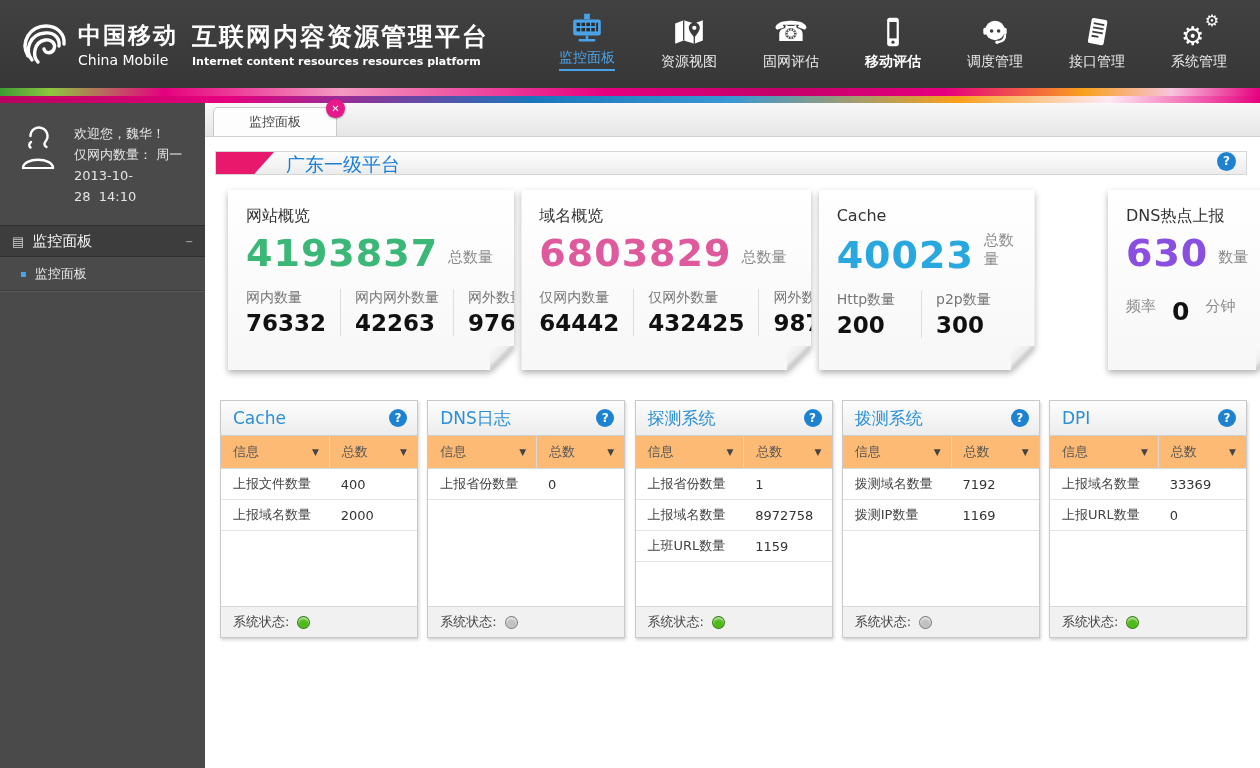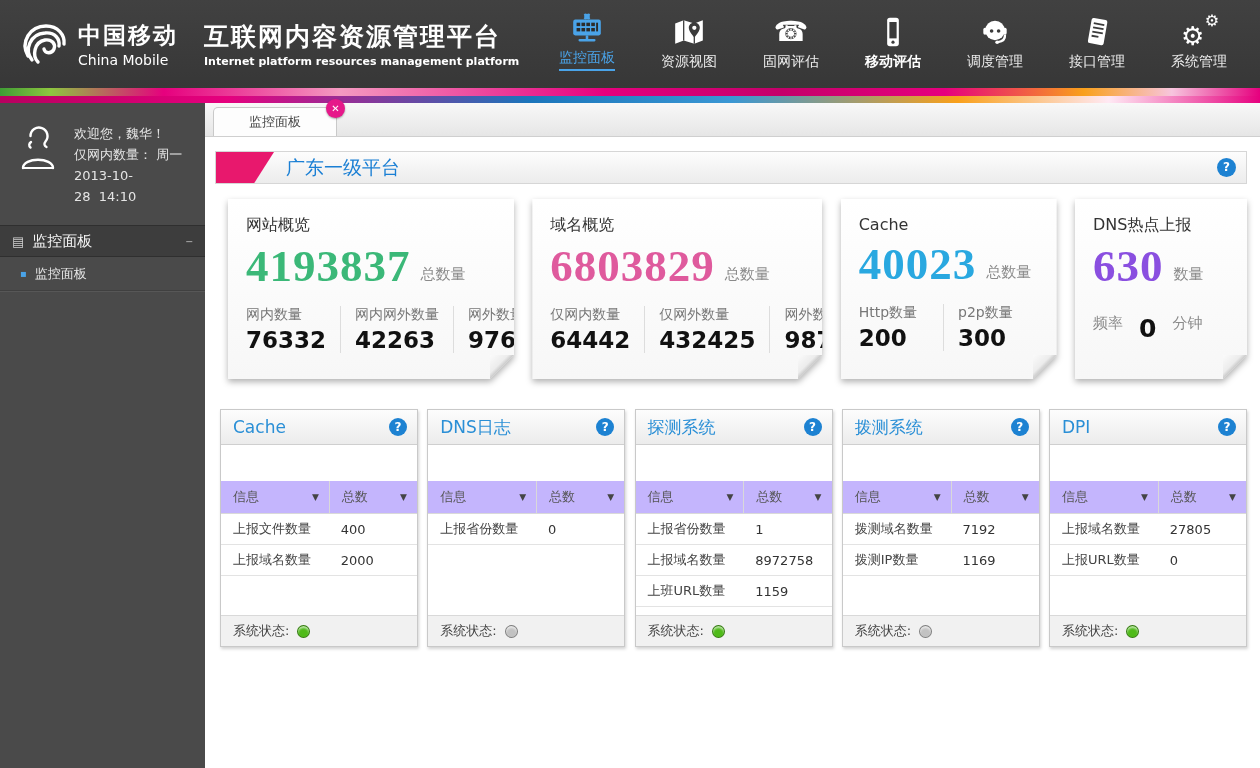--- a/index.html
+++ b/index.html
@@ -1,21 +1,21 @@
 <!DOCTYPE html>
 <html><head>
 <meta charset="utf-8">
 <style>
   * { margin:0; padding:0; box-sizing:border-box; }
   html,body { width:1260px; height:768px; overflow:hidden;
     font-family:"DejaVu Sans","Liberation Sans",sans-serif; background:#fff; }
 
   
   .topbar { height:88px; background:linear-gradient(#414141,#373737);
-    display:flex; align-items:center; padding:0 30px 0 18px;gap:12px; }
+    display:flex; align-items:center; padding:0 30px 0 18px; }
   .logo-wrap { display:flex; align-items:center; }
   .logo-sym { width:52px; height:52px; margin-right:8px; }
   .logo-txt .zh { color:#fff; font-size:23px; font-weight:bold; letter-spacing:2px; }
   .logo-txt .en { color:#fff; font-size:14px; margin-top:1px; }
   .plat { margin-left:14px; }
   .plat .zh { color:#fff; font-size:25px; font-weight:bold; letter-spacing:2px; }
   .plat .en { color:#fff; font-size:11px; font-weight:bold; margin-top:2px; }
   .nav { margin-left:auto; display:flex; gap:40px; align-items:flex-end; padding-bottom:6px; }
   .nav-item { display:flex; flex-direction:column; align-items:center; cursor:pointer; min-width:62px; }
   .nav-ico { height:34px; display:flex; align-items:center; justify-content:center; color:#fff; }
@@ -55,59 +55,59 @@
     display:flex; align-items:flex-end; padding-left:8px; flex:none; }
   .tab { position:relative; width:124px; height:29px; background:#fdfdfd; border:1px solid #c9c9c9; border-bottom:none;
     border-radius:5px 5px 0 0; text-align:center; line-height:28px; font-size:13px; color:#444; cursor:pointer; }
   .tab-close { position:absolute; top:-9px; right:-9px; width:19px; height:19px; border-radius:50%;
     background:#e6188a; color:#fff; font-size:10px; font-weight:bold; line-height:19px; text-align:center;
     box-shadow:0 1px 2px rgba(0,0,0,.35); cursor:pointer; }
 
   .content { flex:1; padding:14px 13px 0 10px; }
 
   
-  .section-header { height:33px; background:linear-gradient(#fdfdfd,#ececec); border:1px solid #d6d6d6;
-    display:flex; align-items:center; position:relative; }
+  .section-header { height:24px; background:linear-gradient(#fdfdfd,#ececec); border:1px solid #d6d6d6;
+    display:flex; position:relative; }
   .flag { width:58px; height:100%; background:#e8186d; clip-path:polygon(0 0,100% 0,66% 100%,0 100%); flex:none; }
   .section-title { color:#1a7fd4; font-size:19px; margin-left:12px; }
   .help { width:19px; height:19px; border-radius:50%; background:#1d82d2; color:#fff; font-size:12px; font-weight:bold;
     text-align:center; line-height:19px; cursor:pointer; flex:none; }
   .section-header .help { margin-left:auto; margin-right:10px; }
 
   
   .cards { display:flex; justify-content:space-between; margin:15px 0 0 13px; height:184px; }
   .cardwrap { filter:drop-shadow(0 3px 3px rgba(0,0,0,.30)); }
   .card { position:relative; height:180px; background:linear-gradient(#fff, #f7f7f7); padding:16px 18px;
     clip-path:polygon(0 0,100% 0,100% calc(100% - 24px),calc(100% - 24px) 100%,0 100%); }
   .card .curl { position:absolute; right:0; bottom:0; width:24px; height:24px;
     background:linear-gradient(315deg, rgba(0,0,0,0) 0 48%, #c9c9c9 50%, #ececec 62%, #fbfbfb 100%); }
-  .c1 { width:286px; } .c2 { width:290px; } .c3 { width:216px; } .c4 { width:172px; }
+  .c1 { width:286px; } .c2 { width:290px; } .c3 { width:216px; } .c4 { width:172px;margin-left:33px; }
   .card-title { font-size:16px; color:#333; }
   .big-row { display:flex; align-items:flex-end; margin-top:6px; }
-  .big-val { font-size:45px; font-weight:bold; line-height:1.1; letter-spacing:1px;font-family:Liberation Serif, serif; }
+  .big-val { font-size:38px; font-weight:bold; line-height:1.1; letter-spacing:1px; }
   .big-label { font-size:15px; color:#8a8a8a; margin:0 0 8px 10px; }
   .stats { display:flex; margin-top:14px; }
   .stat { padding-right:14px; }
   .stat + .stat { border-left:1px solid #ddd; padding-left:14px; }
   .stat-label { font-size:14px; color:#777; white-space:nowrap; }
   .stat-val { font-size:23px; font-weight:bold; color:#111; margin-top:3px; }
   .c3 .stat { padding-right:26px; }
   .freq-row { display:flex; align-items:flex-start; margin-top:22px; }
   .freq-label, .freq-unit { font-size:15px; color:#8a8a8a; }
   .freq-val { font-size:25px; font-weight:bold; color:#111; margin:0 16px; }
 
   
   .panels { display:flex; justify-content:space-between; margin:26px 0 0 5px; }
   .panel { width:198px; height:238px; background:#fff; border:1px solid #c9c9c9;
     box-shadow:1px 2px 3px rgba(0,0,0,.18); display:flex; flex-direction:column; }
   .p-title { height:35px; flex:none; background:linear-gradient(#fdfdfd,#ececec); border-bottom:1px solid #cfcfcf;
     display:flex; align-items:center; padding:0 10px 0 12px; }
   .p-title-text { color:#2a8fd6; font-size:17px; }
   .p-title .help { margin-left:auto; width:18px; height:18px; line-height:18px; }
-  .p-cols { height:33px; flex:none; background:#c4b5fd; border-bottom:1px solid #d9d9d9; display:flex;margin-top:36px; }
+  .p-cols { height:33px; flex:none; background:#fdba74; border-bottom:1px solid #d9d9d9; display:flex; }
   .p-col { flex:0 0 55%; display:flex; align-items:center; justify-content:space-between;
     padding:0 10px 0 12px; font-size:13px; color:#555; cursor:pointer; }
   .p-col + .p-col { flex:0 0 45%; border-left:1px solid #d9d9d9; }
   .sort-arrow { font-size:9px; color:#444; }
   .p-body { flex:1; overflow:hidden; }
   .p-row { display:flex; height:31px; align-items:center; border-bottom:1px solid #e3e3e3; font-size:13px; }
   .p-row .lbl { flex:0 0 55%; padding-left:12px; color:#444; white-space:nowrap; }
   .p-row .val { padding-left:12px; color:#333; }
   .p-footer { height:31px; flex:none; background:#f1f1f1; border-top:1px solid #d9d9d9;
     display:flex; align-items:center; padding:0 12px; font-size:13px; color:#444; }
@@ -126,21 +126,21 @@
         <path d="M20 44 C14 38 16 24 27 22 C34 21 38 26 36 31 C34 36 27 36 26 31"></path>
       </g>
     </svg>
     <div class="logo-txt">
       <div class="zh">中国移动</div>
       <div class="en">China Mobile</div>
     </div>
   </div>
   <div class="plat">
     <div class="zh">互联网内容资源管理平台</div>
-    <div class="en">Internet platform resources management platform</div>
+    <div class="en">Internet content resources resources platform</div>
   </div>
 
   <nav class="nav">
     <div class="nav-item active">
       <span class="nav-ico">
         <svg width="34" height="32" viewBox="0 0 32 30">
           <g fill="#4aa3e8">
             <circle cx="16" cy="4.2" r="2.6"></circle>
             <rect x="12.6" y="3.2" width="6.8" height="2" transform="rotate(45 16 4.2)"></rect>
             <rect x="12.6" y="3.2" width="6.8" height="2" transform="rotate(-45 16 4.2)"></rect>
@@ -508,21 +508,21 @@
                 <span class="sort-arrow">▼</span>
             </div>
             <div class="p-col">
               <span>总数</span>
                 <span class="sort-arrow">▼</span>
             </div>
           </div>
           <div class="p-body">
             <div class="p-row">
               <span class="lbl">上报域名数量</span>
-                <span class="val">27805</span>
+                <span class="val">33369</span>
             </div>
             <div class="p-row">
               <span class="lbl">上报URL数量</span>
                 <span class="val">0</span>
             </div>
           </div>
           <div class="p-footer">
             <span>系统状态:</span>
             <span class="status-dot" style="background: rgb(79, 186, 25);"></span>
           </div>

